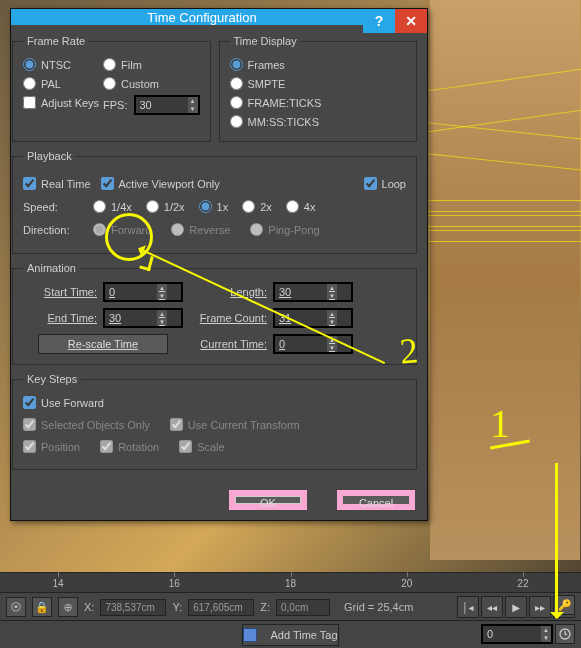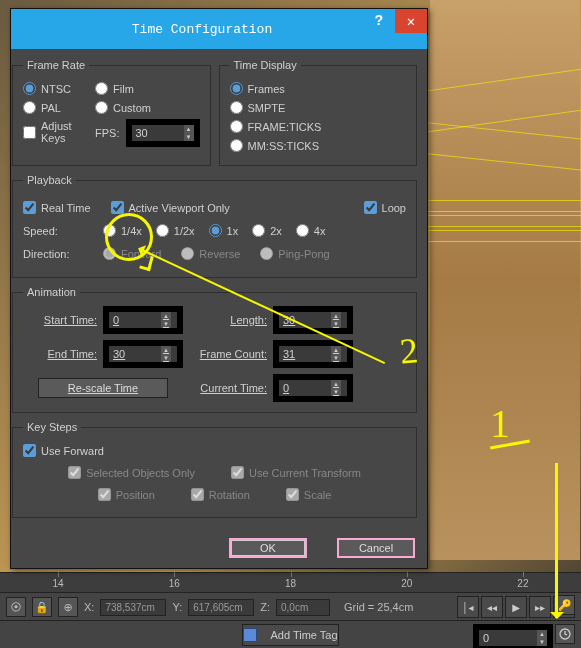--- a/index.html
+++ b/index.html
@@ -33,28 +33,27 @@
   .dialog {
     position: absolute;
     left: 10px; top: 8px;
     width: 416px;
     background: #474747;
     border: 1px solid #111;
     box-shadow: 2px 2px 6px rgba(0,0,0,.5);
     z-index: 10;
   }
   .titlebar {
-    height: 40px;
+    height: 16px;
     background: #28a7e8;
     display: flex;
     align-items: center;
     justify-content: space-between;
     color: #fff;
     font-size: 13px;
-    font-family: Liberation Mono, monospace;
   }
   .titlebar .title { flex:1; text-align:center; margin-left:30px; }
   .titlebar .btns { display:flex; height:100%; }
   .titlebar .tb {
     width: 32px; height: 24px;
     display:flex; align-items:center; justify-content:center;
     font-weight:bold; cursor:pointer;
   }
   .tb.help { background:#28a7e8; color:#fff; font-size:14px;}
   .tb.close { background:#d9442e; color:#fff; font-size:14px;}
@@ -72,52 +71,52 @@
     margin: 3px 0;
     cursor:pointer;
   }
   .rad input, .chk input { margin:0; accent-color:#5a9dd8; }
   .col { display:flex; flex-direction:column; }
   .fr-cols { display:flex; }
   .fr-cols .col { flex:1; }
   .fps-row { display:flex; align-items:center; gap:6px; margin-top:2px;}
   .spinner {
     display:inline-flex; align-items:center;
-    background:#3a3a3a; border:6px solid #000000;
+    background:#3a3a3a; border:2px solid #000000;
     height:16px;
   }
   .spinner input {
     width:44px; background:transparent; border:0; color:#d0d0d0;
     font-size:11px; padding:0 4px; outline:none;
   }
   .spinner .arrows {
     width:10px; display:flex; flex-direction:column;
     background:#555; height:16px;
   }
   .spinner .arrows span { flex:1; font-size:6px; line-height:8px; text-align:center; color:#ccc; cursor:pointer;}
-  .pb-line { display:flex; align-items:center; gap:20px; margin:4px 0;}
+  .pb-line { display:flex; align-items:center; gap:10px; margin:4px 0;}
   .pb-line .lbl { width:60px; text-align:left; }
   .speed-opts { display:flex; gap:14px; align-items:center; flex:1; }
   .dir-opts { display:flex; gap:20px; align-items:center; flex:1; color:#888;}
   .dir-opts .rad { color:#888; }
   .anim-grid { display:grid; grid-template-columns: 80px 80px 90px 80px; row-gap:6px; align-items:center;text-decoration:underline;}
   .anim-grid .albl { text-align:right; padding-right:6px; }
   .rescale {
     grid-column: 1 / span 2;
     justify-self:center;
     width:130px; height:20px;
     background:#5a5a5a; border:1px solid #222; color:#ddd;
     cursor:pointer; font-size:11px;
   }
-  .ks-row { display:flex; gap:36px; margin:3px 0;justify-content:center; }
+  .ks-row { display:flex; gap:20px; margin:3px 0; }
   .ks-row .chk.disabled { color:#888; }
   .btnrow { display:flex; justify-content:flex-end; gap:30px; padding: 6px 12px 10px; }
   .btn {
     width:78px; height:20px;
-    background:#5a5a5a; border:2px solid #f9a8d4; color:#ddd;
+    background:#5a5a5a; border:6px solid #f9a8d4; color:#ddd;
     cursor:pointer; font-size:11px;
   }
   .btn.ok { box-shadow: inset 0 0 0 1px #ccc; }
   
   .anno-circle {
     position:absolute;
     border:3px solid #f7f700;
     border-radius:50%;
     width:42px; height:42px;
     left:105px; top:213px;

